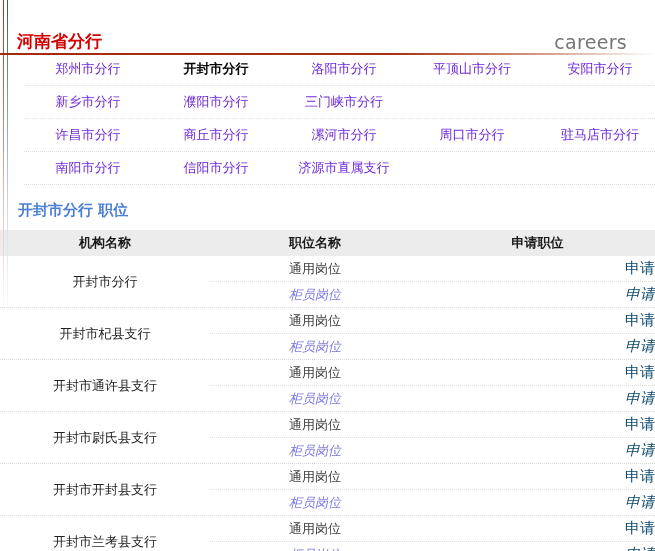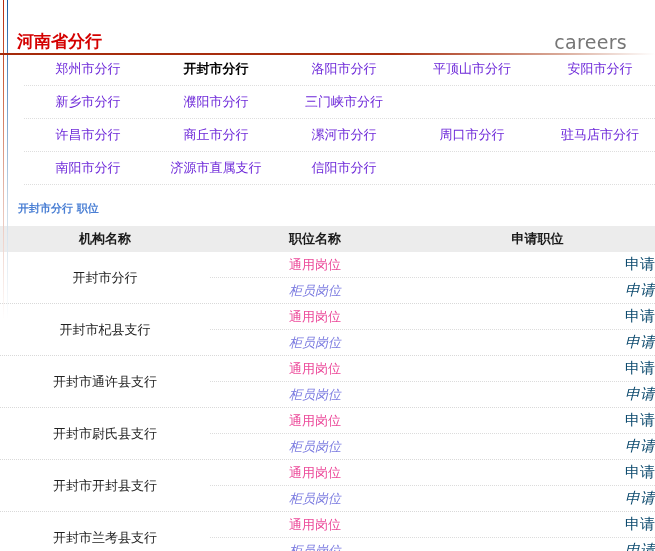--- a/index.html
+++ b/index.html
@@ -102,21 +102,21 @@
     cursor: default;
   }
   .branch-cell.selected {
     font-weight: bold;
     color: #000000;
   }
 
   
   .positions-title {
     margin: 16px 0 0 18px;
-    font-size: 11px;
+    font-size: 15px;
     font-weight: bold;
     color: #4a7fd4;
     white-space: nowrap;
   }
 
   .jobs-table {
     margin-top: 10px;
     width: 655px;
     border-collapse: collapse;
   }
@@ -156,21 +156,21 @@
     align-items: center;
   }
   .position-row + .position-row {
     border-top: 1px dotted #dcdcdc;
     font-style: italic;
   }
   .pos-name {
     flex: 0 0 210px;
     text-align: center;
     font-size: 13px;
-    color: #ec4899;
+    color: #404040;
     cursor: pointer;
   }
   .pos-name.visited {
     color: #7a7ae0;
   }
   .pos-apply {
     flex: 0 0 235px;
     text-align: right;
     font-size: 15px;
     color: #0c4a6e;
@@ -206,22 +206,22 @@
     </div>
     <div class="branch-row">
       <div class="branch-cell">许昌市分行</div>
       <div class="branch-cell">商丘市分行</div>
       <div class="branch-cell">漯河市分行</div>
       <div class="branch-cell">周口市分行</div>
       <div class="branch-cell">驻马店市分行</div>
     </div>
     <div class="branch-row">
       <div class="branch-cell">南阳市分行</div>
+      <div class="branch-cell">信阳市分行</div>
       <div class="branch-cell">济源市直属支行</div>
-      <div class="branch-cell">信阳市分行</div>
       <div class="branch-cell empty"></div>
       <div class="branch-cell empty"></div>
     </div>
   </div>
 
 <div class="positions-title">开封市分行 职位</div>
 
 <div class="jobs-table">
   <div class="jobs-head">
     <div class="col-org">机构名称</div>

